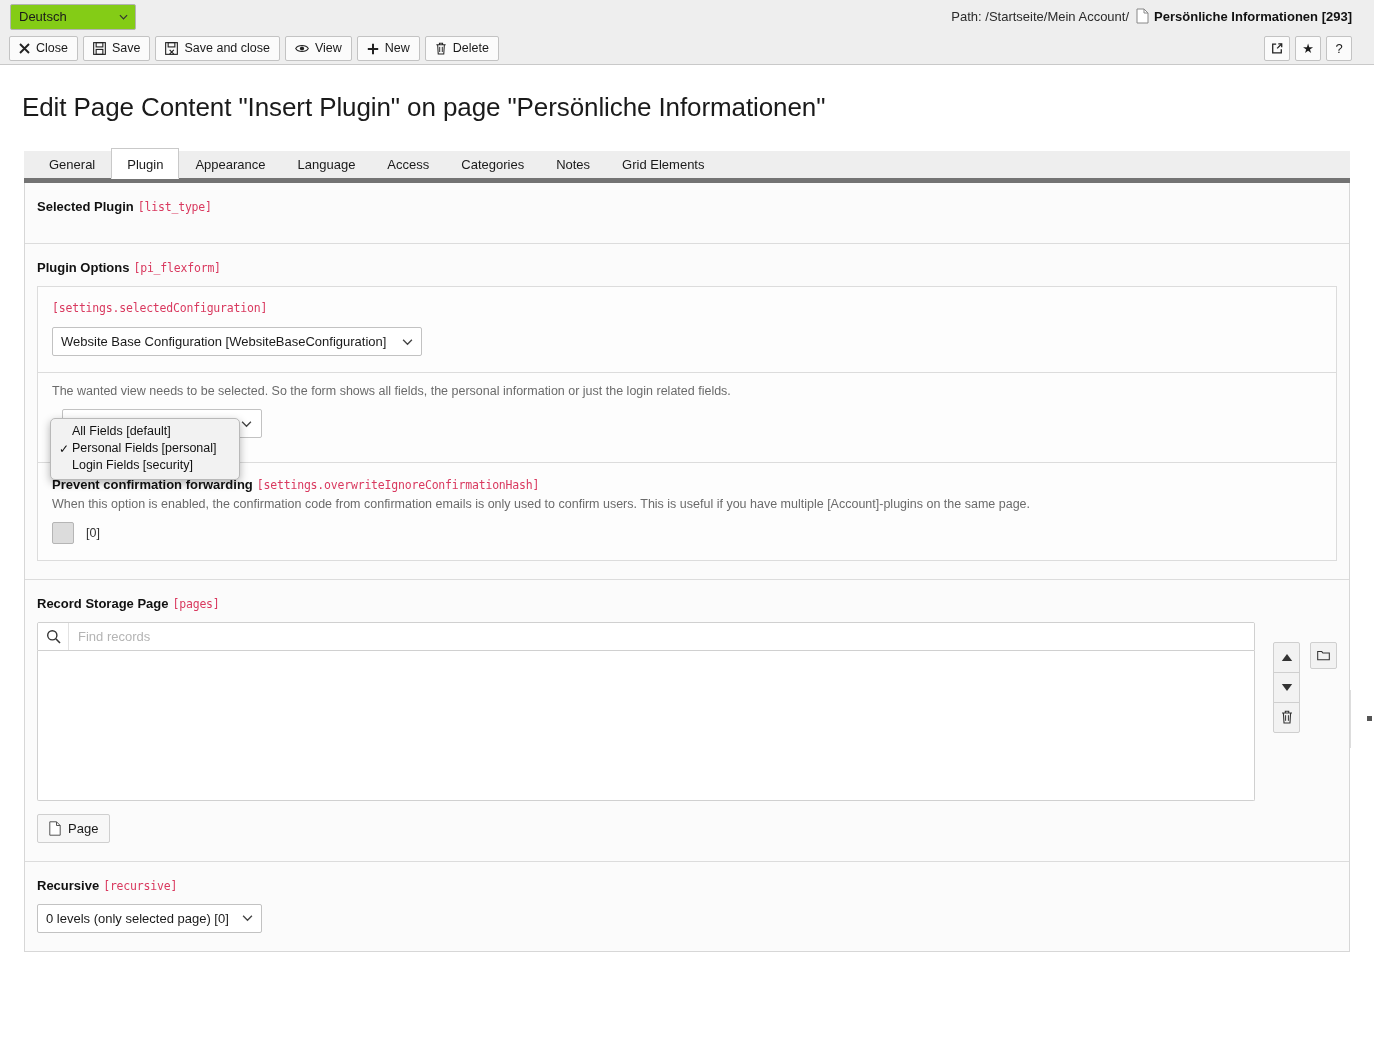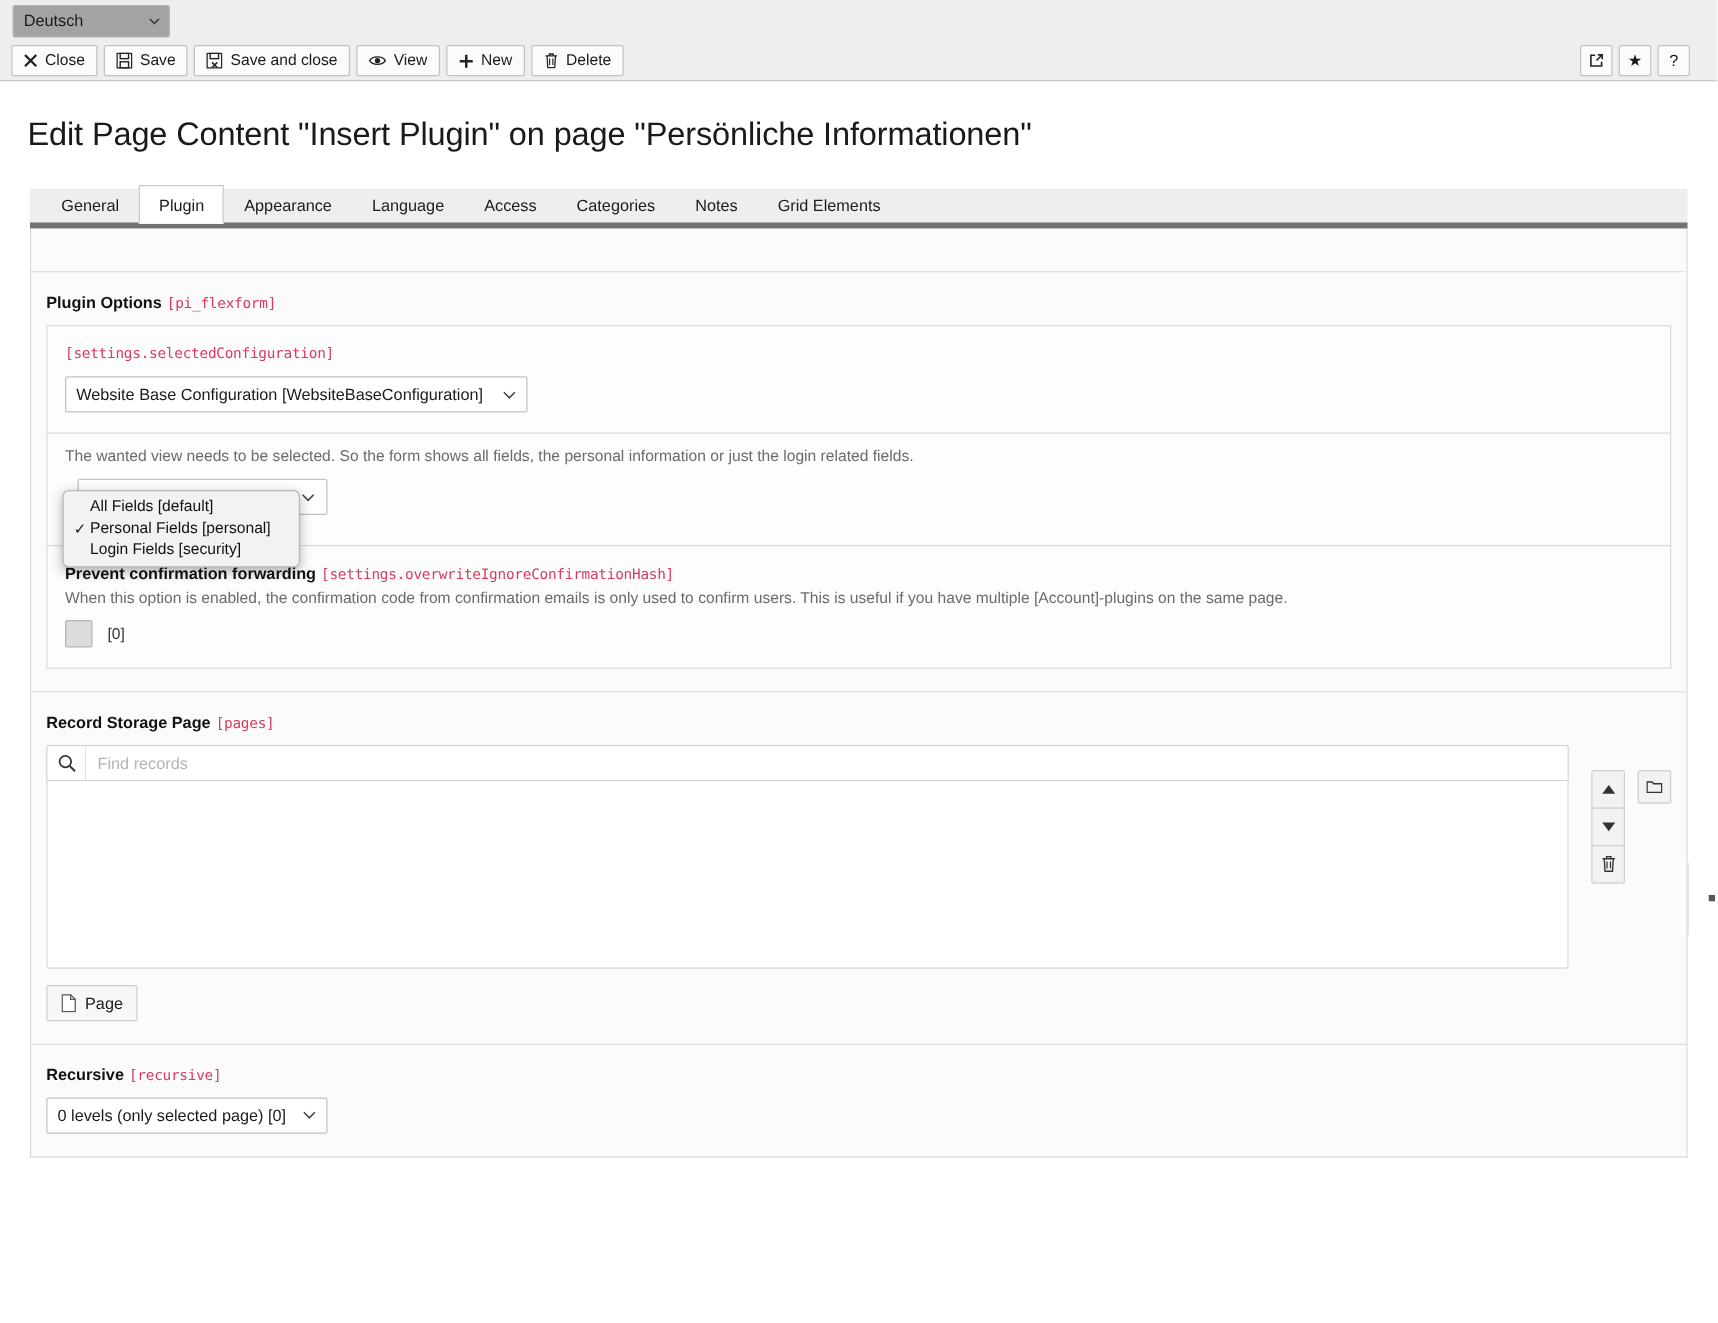--- a/index.html
+++ b/index.html
@@ -28,21 +28,21 @@
     position: relative;
   }
   .lang-select {
     appearance: none;
     -webkit-appearance: none;
     width: 126px;
     height: 26px;
     padding: 0 22px 0 8px;
     border: 1px solid #b3b3b3;
     border-radius: 2px;
-    background: #a3a3a3;
+    background: #84cc16;
     font-family: "Liberation Sans", sans-serif;
     font-size: 13px;
     color: #1a1a1a;
     line-height: 24px;
   }
   .lang-wrap { position: relative; display: inline-block; }
   .lang-wrap .chev {
     position: absolute; right: 8px; top: 50%;
     transform: translateY(-50%);
     pointer-events: none;
@@ -397,20 +397,30 @@
   <div class="dh-row1">
     <span class="lang-wrap">
       <select class="lang-select">
         <option>Deutsch</option>
       </select>
       <svg class="chev" viewBox="0 0 10 10">
           <path d="M1 3 L5 7 L9 3" stroke="#333" stroke-width="1.3" fill="none"></path>
         </svg>
     </span>
 
+    <div class="path-area">
+      <span class="path-label">Path: /Startseite/Mein Account/</span>
+      <span class="path-doc-icon">
+        <svg width="13" height="16" viewBox="0 0 13 16">
+            <path d="M1 1 H8 L12 5 V15 H1 Z" fill="#fff" stroke="#888" stroke-width="1"></path>
+            <path d="M8 1 V5 H12" fill="none" stroke="#888" stroke-width="1"></path>
+          </svg>
+      </span>
+      <span class="path-title">Persönliche Informationen [293]</span>
+    </div>
   </div>
 
   <div class="dh-row2">
     <div class="btn-group">
 
       <button class="dh-btn">
         <svg width="11" height="11" viewBox="0 0 11 11">
             <path d="M1 1 L10 10 M10 1 L1 10" stroke="#222" stroke-width="1.9"></path>
           </svg>
         <span>Close</span>
@@ -486,20 +496,23 @@
     <div class="tab">Language</div>
     <div class="tab">Access</div>
     <div class="tab">Categories</div>
     <div class="tab">Notes</div>
     <div class="tab">Grid Elements</div>
   </div>
 
   <div class="panel">
 
     <div class="section">
+      <div class="field-label">
+        <span>Selected Plugin</span><span class="code-tag">[list_type]</span>
+      </div>
     </div>
 
     <div class="section">
       <div class="field-label">
         <span>Plugin Options</span><span class="code-tag">[pi_flexform]</span>
       </div>
 
       <div class="flexform">
 
         <div class="flex-section">

